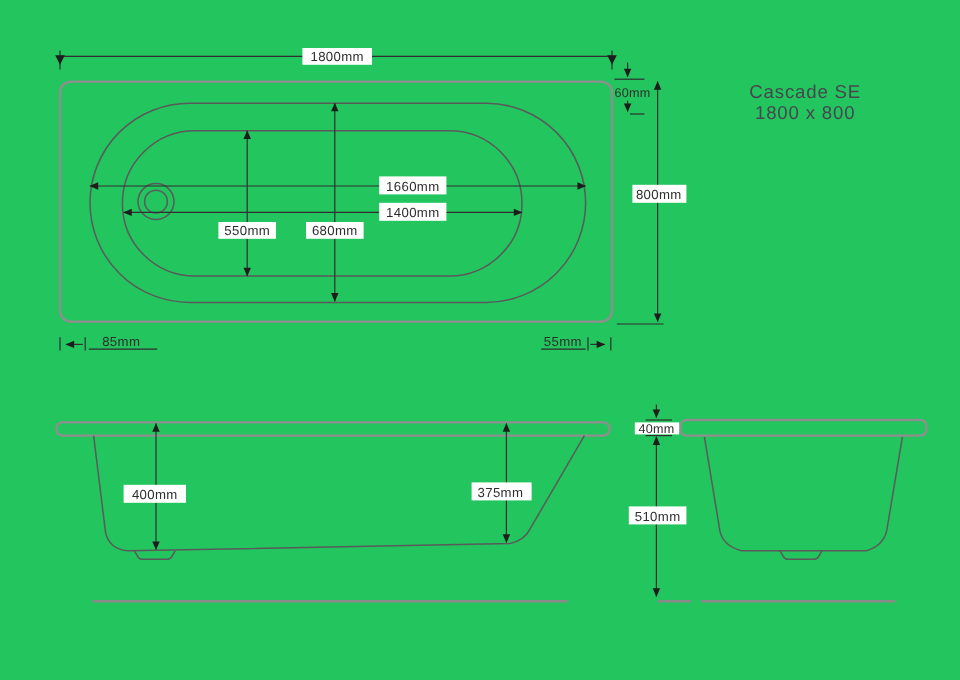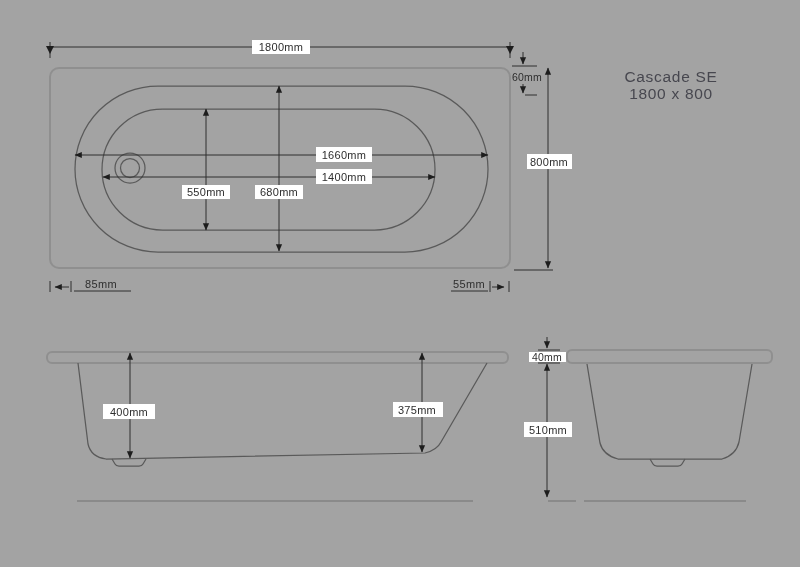--- a/index.html
+++ b/index.html
@@ -1,16 +1,16 @@
 <!DOCTYPE html>
 <html><head>
 <meta charset="utf-8">
 <style>
   html,body{margin:0;padding:0;background:#ffffff;}
-  .stage{position:relative;width:800px;height:567px;background:#a3a3a3;overflow:hidden;
+  .stage{position:relative;width:800px;height:567px;background:#22c55e;overflow:hidden;
          font-family:"Liberation Sans",sans-serif;}
   svg{display:block}
   .outline{stroke:#8f8f8f;stroke-width:2;fill:none;stroke-linecap:round;}
   .shell{stroke:#5a5a5a;stroke-width:1.25;fill:none;}
   .dim{stroke:#2f2f2f;stroke-width:1;fill:none;}
   .ground{stroke:#8a8a8a;stroke-width:2;fill:none;}
   .mask{fill:#ffffff;stroke:none;}
   .arrhead{fill:#1d1d1d;stroke:none;}
   .lbl{font-family:"Liberation Sans",sans-serif;font-size:11px;fill:#2e2e2e;
        text-anchor:middle;letter-spacing:.3px;}

